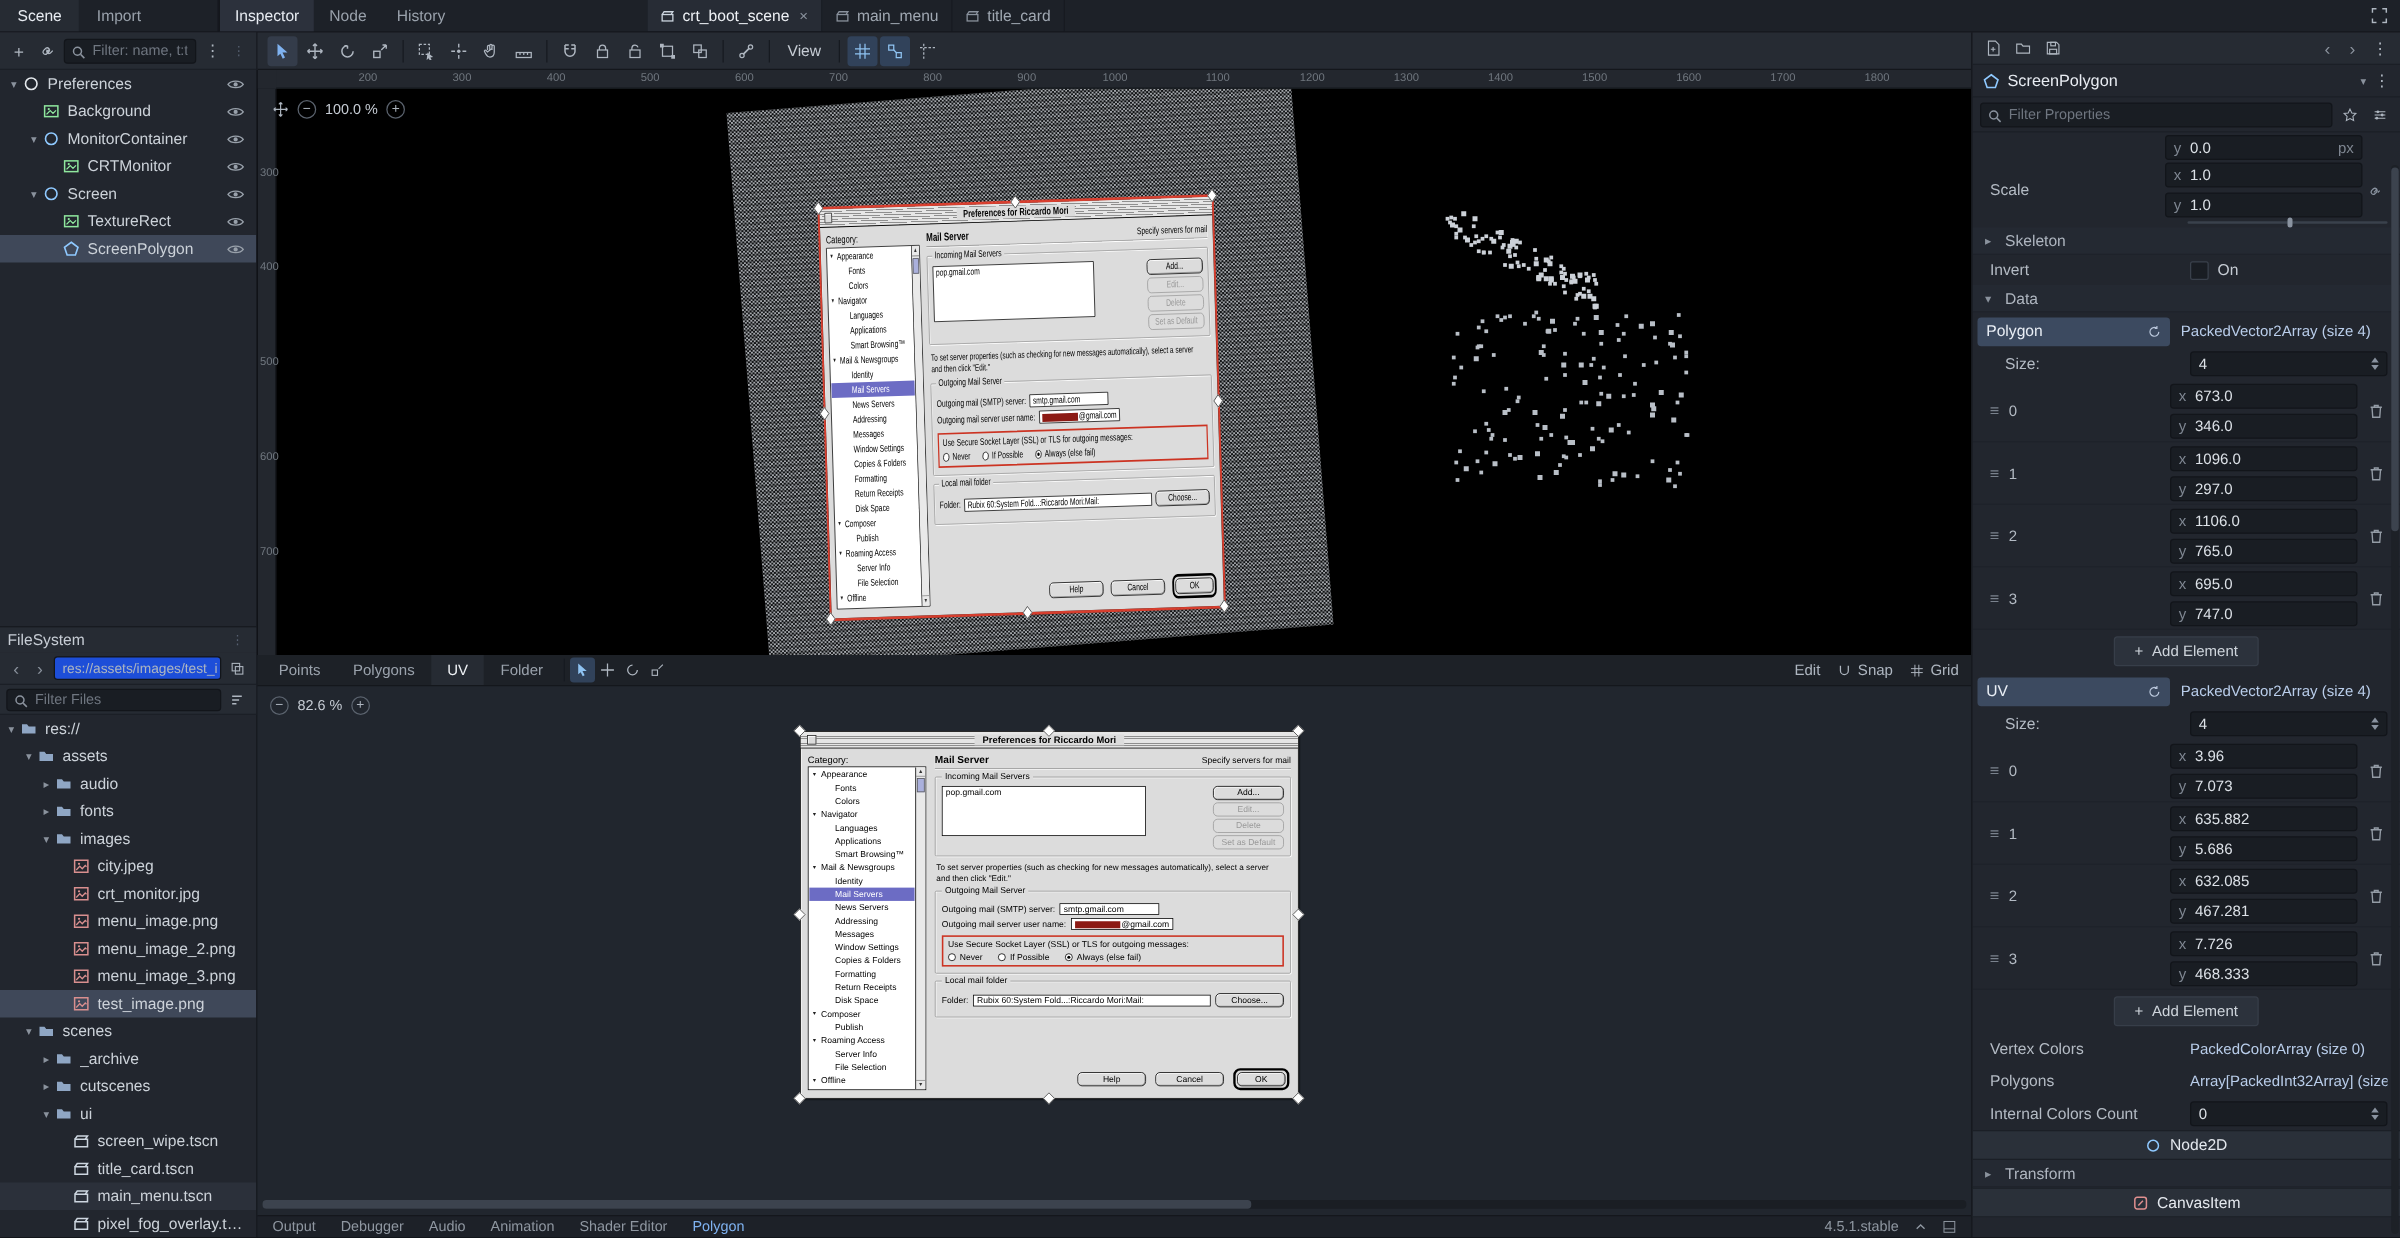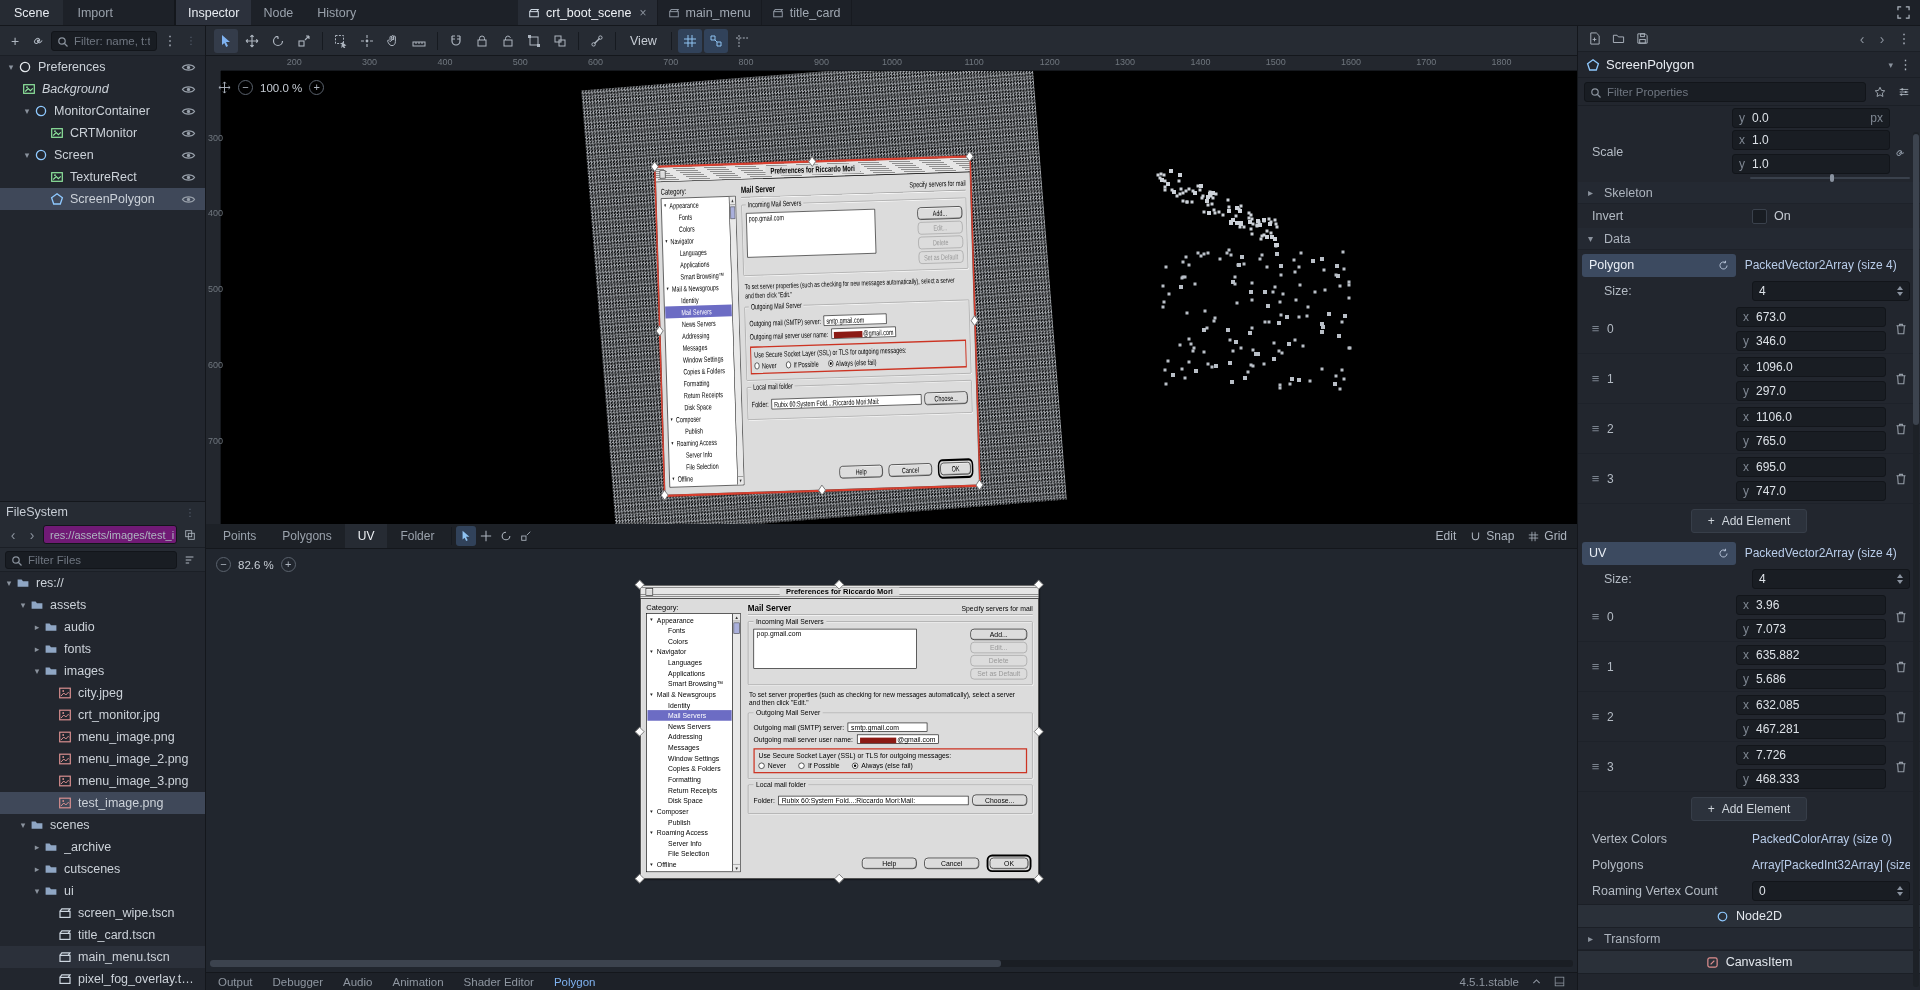--- a/index.html
+++ b/index.html
@@ -48,21 +48,21 @@
   .tree-row.selected{background:#3f4859}
   .tree-row.current{background:#2b303a}
   .tree-arrow{width:14px;text-align:center;color:#8a929d;font-size:9px;flex:0 0 auto}
   .node-icon{width:15px;height:15px;margin-right:5px;flex:0 0 auto}
   .tree-label{flex:1;overflow:hidden;text-overflow:ellipsis}
   .eye{width:18px;flex:0 0 auto}
 
   #fs-header{height:20px;display:flex;align-items:center;justify-content:space-between;padding:0 6px;font-size:12.5px;color:#c6ccd4;background:#262b33}
   .fs-nav{height:26px;display:flex;align-items:center;gap:3px;padding:0 5px;background:#262b33;border-bottom:1px solid #1b1f26}
   .navb{width:16px;text-align:center;color:#8a929d;font-size:14px}
-  .pathbox{flex:1;height:19px;background:#701a75;border:1px solid #12151a;border-radius:3px;color:#aeb6c0;font-size:11px;line-height:18px;padding:0 6px;overflow:hidden;white-space:nowrap}
+  .pathbox{flex:1;height:19px;background:#1d4ed8;border:1px solid #12151a;border-radius:3px;color:#aeb6c0;font-size:11px;line-height:18px;padding:0 6px;overflow:hidden;white-space:nowrap}
 
   
   #ctoolbar{height:30px;display:flex;align-items:center;gap:2px;padding:0 8px;background:#262b33;border-bottom:1px solid #14171c}
   #view-btn{display:flex;align-items:center;gap:4px;color:#c6ccd4;font-size:12.5px;padding:0 8px;height:24px;border-radius:3px}
 
   
   #viewport{height:468px;background:#000;position:relative;overflow:hidden}
   #ruler-x{position:absolute;left:0;top:0;right:0;height:15px;background:#23272e;border-bottom:1px solid #15181d;z-index:6}
   .rlx{position:absolute;top:1px;font-size:9px;color:#6f767e}
   #ruler-y{position:absolute;left:0;top:15px;bottom:0;width:15px;background:#23272e;border-right:1px solid #15181d;z-index:6}
@@ -275,21 +275,21 @@
               </svg>
             </span>
             <span class="tree-label">Preferences</span>
             <span class="eye">
               <svg width="15" height="11" viewBox="0 0 16 11">
                 <path d="M1.5 5.5C4 1.8 12 1.8 14.5 5.5 12 9.2 4 9.2 1.5 5.5z" fill="none" stroke="#98a0aa" stroke-width="1.2"></path>
                 <circle cx="8" cy="5.5" r="1.8" fill="#98a0aa"></circle>
               </svg>
             </span>
           </div>
-          <div class="tree-row" style="padding-left: 8px; font-style: italic;">
+          <div class="tree-row" style="padding-left: 20px;">
             <span class="tree-arrow"></span>
             <span class="node-icon">
               <svg width="14" height="14" viewBox="0 0 14 14">
                 <rect x="1.7" y="2.7" width="10.6" height="8.6" fill="none" stroke="#8fe79e" stroke-width="1.2"></rect>
                 <path d="M3.2 9.5l3-3 2.2 2.2 2.4-2.4" fill="none" stroke="#8fe79e" stroke-width="1.1"></path>
                 <circle cx="5" cy="5.2" r="0.9" fill="#8fe79e"></circle>
               </svg>
             </span>
             <span class="tree-label">Background</span>
             <span class="eye">
@@ -1546,21 +1546,21 @@
 
       <div class="vec-row">
         <span class="plabel">Vertex Colors</span>
         <span class="ht2">PackedColorArray (size 0)</span>
       </div>
       <div class="vec-row">
         <span class="plabel">Polygons</span>
         <span class="ht2">Array[PackedInt32Array] (size</span>
       </div>
       <div class="vec-row">
-        <span class="plabel">Roaming Vertex Count</span>
+        <span class="plabel">Internal Colors Count</span>
         <div class="pval">
             <div class="pfield">
               <span class="val">0</span>
               <span class="spin">
                 <i class="up"></i>
                 <i class="dn"></i>
               </span>
             </div>
           </div>
       </div>

